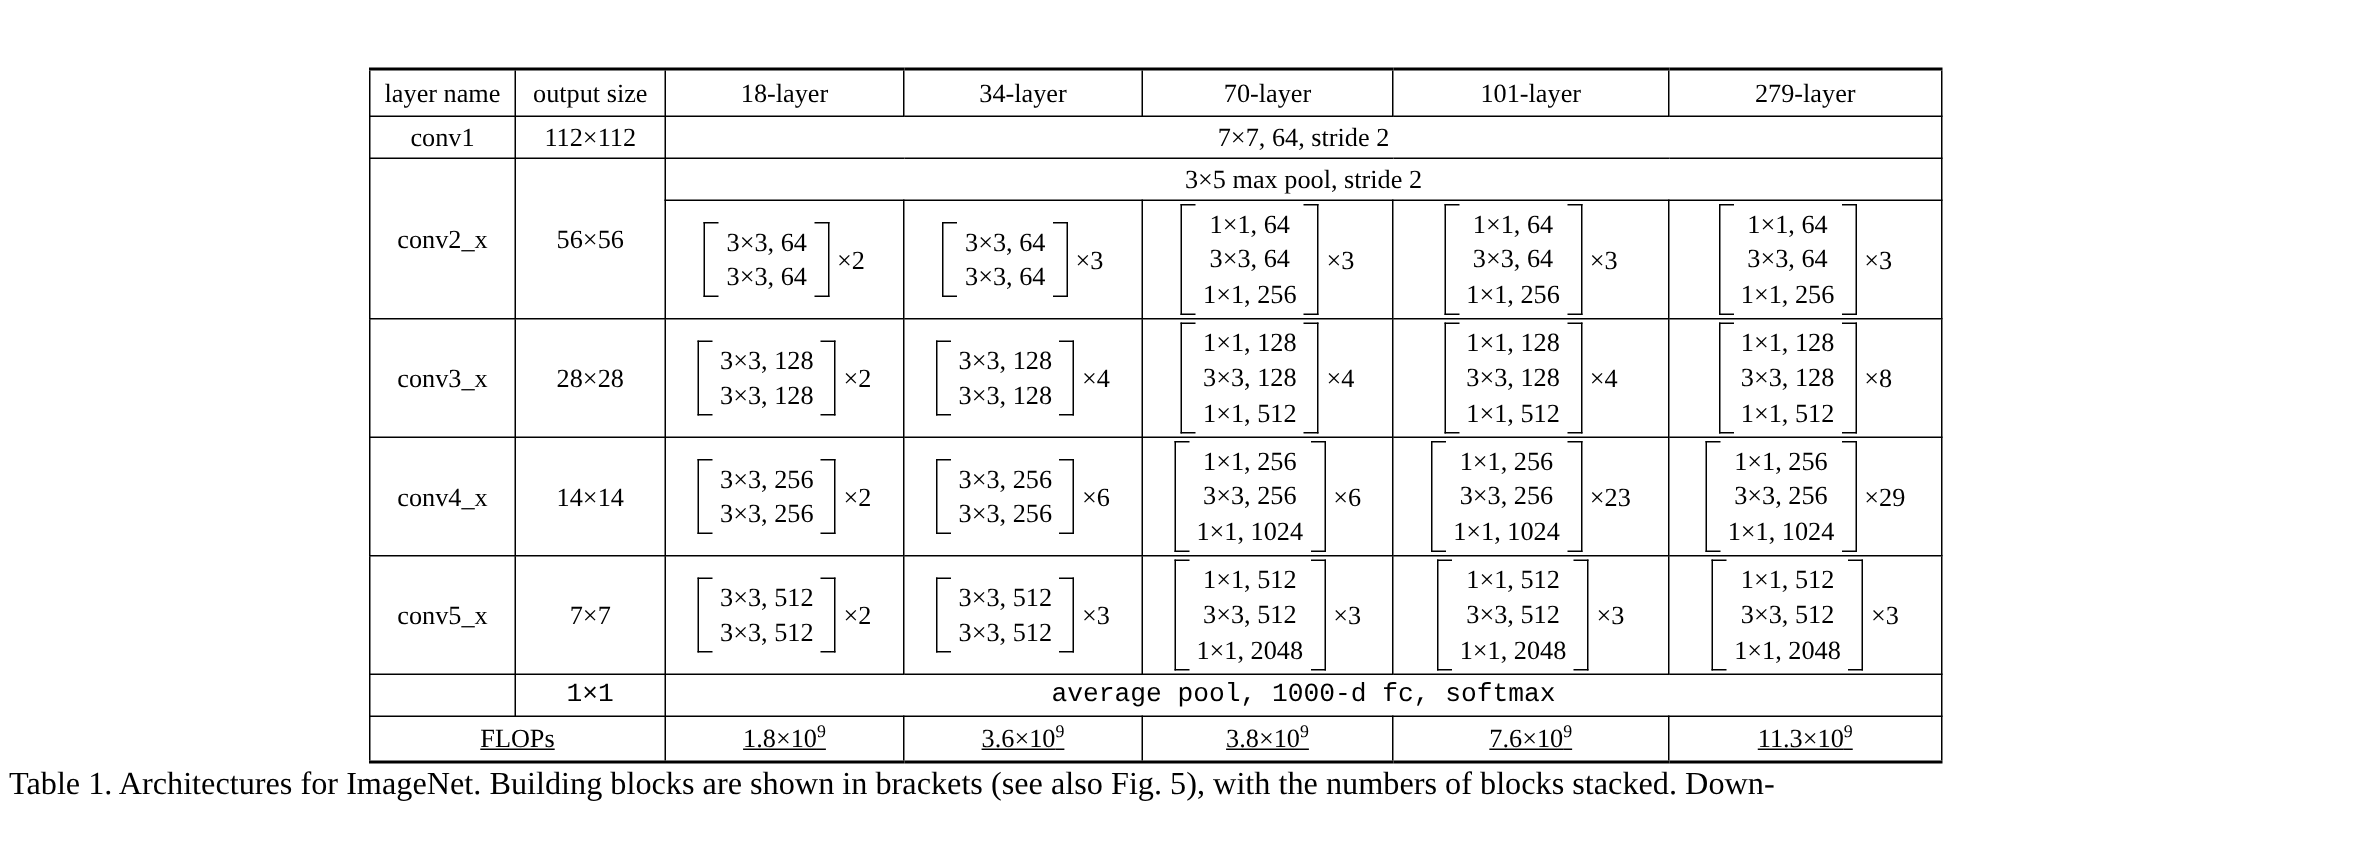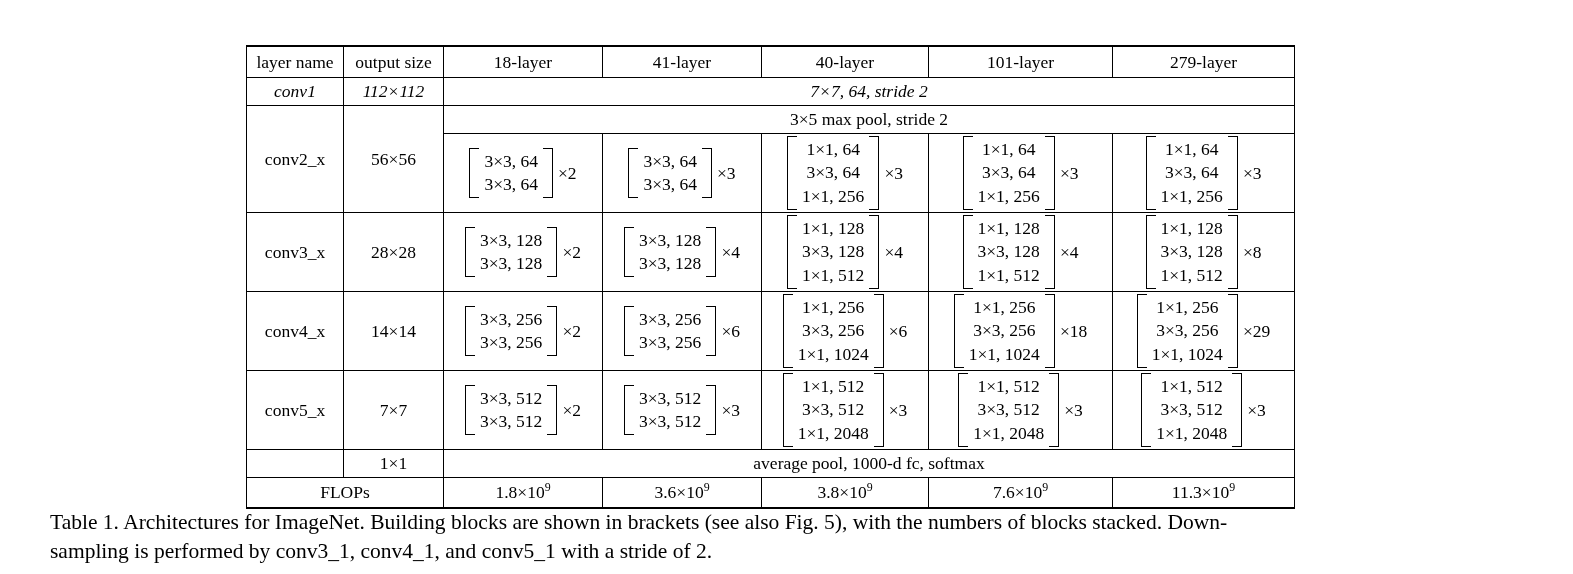--- a/index.html
+++ b/index.html
@@ -51,25 +51,25 @@
   
   col.c-name  { width: 97px; }
   col.c-out   { width: 100px; }
   col.c-18    { width: 159px; }
   col.c-34    { width: 159px; }
   col.c-50    { width: 167px; }
   col.c-101   { width: 184px; }
   col.c-152   { width: 182px; }
 
   .row-head td { height: 30px; }
-  .row-conv1 td { height: 27px; font-style: italic; }
+  .row-conv1 td { height: 27px; }
   .row-pool td { height: 27px; }
   .row-block td { height: 78px; }
-  .row-avg td { height: 27px; }
-  .row-flops td { height: 29px; }
+  .row-avg td { height: 27px; font-family: Liberation Mono, monospace; }
+  .row-flops td { height: 29px; text-decoration: underline; }
 
   .cell-text { display: block; }
 
   
   .block {
     display: flex;
     align-items: center;
     justify-content: center;
     gap: 4px;
     height: 100%;
@@ -121,21 +121,21 @@
   #caption {
     position: absolute;
     left: 6px;
     top: 508px;
     width: 1562px;
     font-size: 21.5px;
     line-height: 1.33;
     text-align: justify;
     text-align-last: left;
   }
-  #caption .cap-line { display: block; white-space: nowrap; margin-left: 44px; }
+  #caption .cap-line { display: block; white-space: nowrap; }
 
   sup { font-size: 0.68em; vertical-align: super; line-height: 0; }
 </style>
 </head>
 <body>
 
 <div id="page">
 
   <div id="table-wrap">
     <table class="arch">
@@ -154,24 +154,24 @@
           <td>
               <span class="cell-text">layer name</span>
             </td>
           <td>
               <span class="cell-text">output size</span>
             </td>
           <td>
               <span class="cell-text">18-layer</span>
             </td>
           <td>
-              <span class="cell-text">41-layer</span>
-            </td>
-          <td>
-              <span class="cell-text">40-layer</span>
+              <span class="cell-text">34-layer</span>
+            </td>
+          <td>
+              <span class="cell-text">70-layer</span>
             </td>
           <td>
               <span class="cell-text">101-layer</span>
             </td>
           <td>
               <span class="cell-text">279-layer</span>
             </td>
         </tr>
 
         <tr class="row-conv1">
@@ -397,21 +397,21 @@
               <div class="block">
                 <div class="bracketed">
                   <span class="brk left"></span>
                   <div class="rows">
                     <span class="ln">1×1, 256</span>
                     <span class="ln">3×3, 256</span>
                     <span class="ln">1×1, 1024</span>
                   </div>
                   <span class="brk right"></span>
                 </div>
-                <span class="mult">×18</span>
+                <span class="mult">×23</span>
               </div>
             </td>
           <td>
               <div class="block">
                 <div class="bracketed">
                   <span class="brk left"></span>
                   <div class="rows">
                     <span class="ln">1×1, 256</span>
                     <span class="ln">3×3, 256</span>
                     <span class="ln">1×1, 1024</span>
@@ -522,16 +522,15 @@
           <td><span>7.6×10<sup>9</sup></span></td>
           <td><span>11.3×10<sup>9</sup></span></td>
         </tr>
 
       </tbody>
     </table>
   </div>
 
   <div id="caption">
     <span class="cap-line">Table 1. Architectures for ImageNet. Building blocks are shown in brackets (see also Fig. 5), with the numbers of blocks stacked. Down-</span>
-    <span class="cap-line">sampling is performed by conv3_1, conv4_1, and conv5_1 with a stride of 2.</span>
   </div>
 
 </div>
 
 </body></html>

